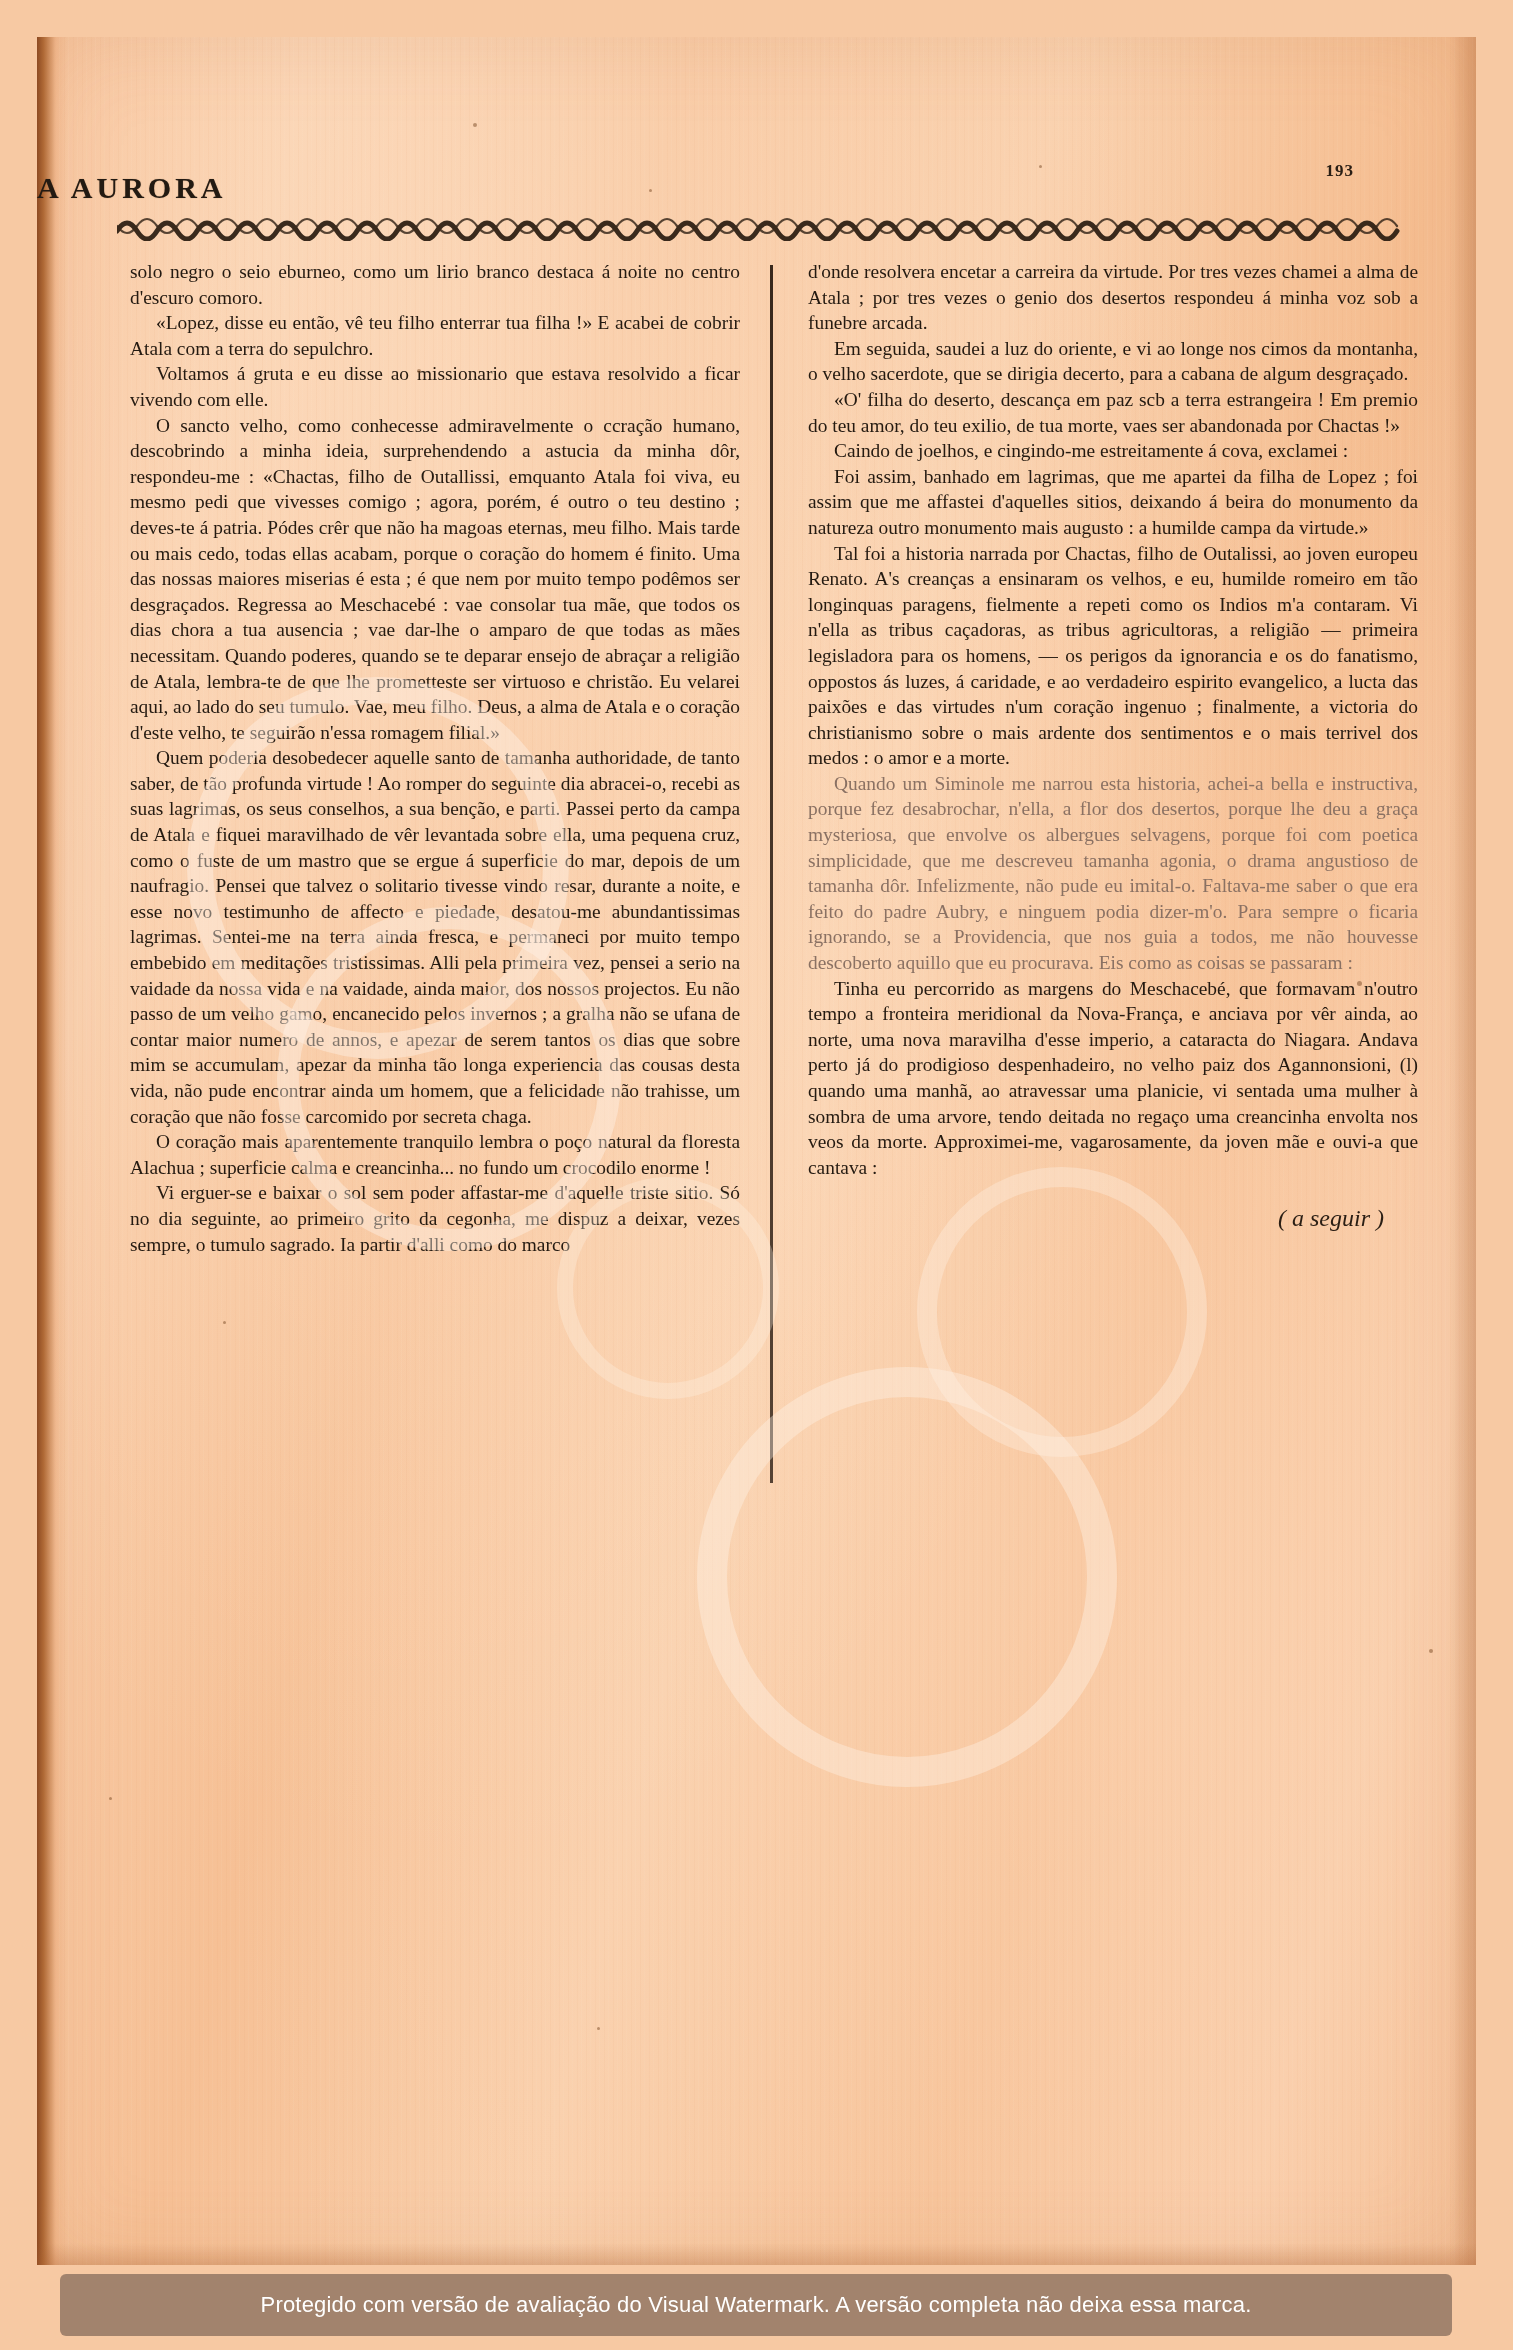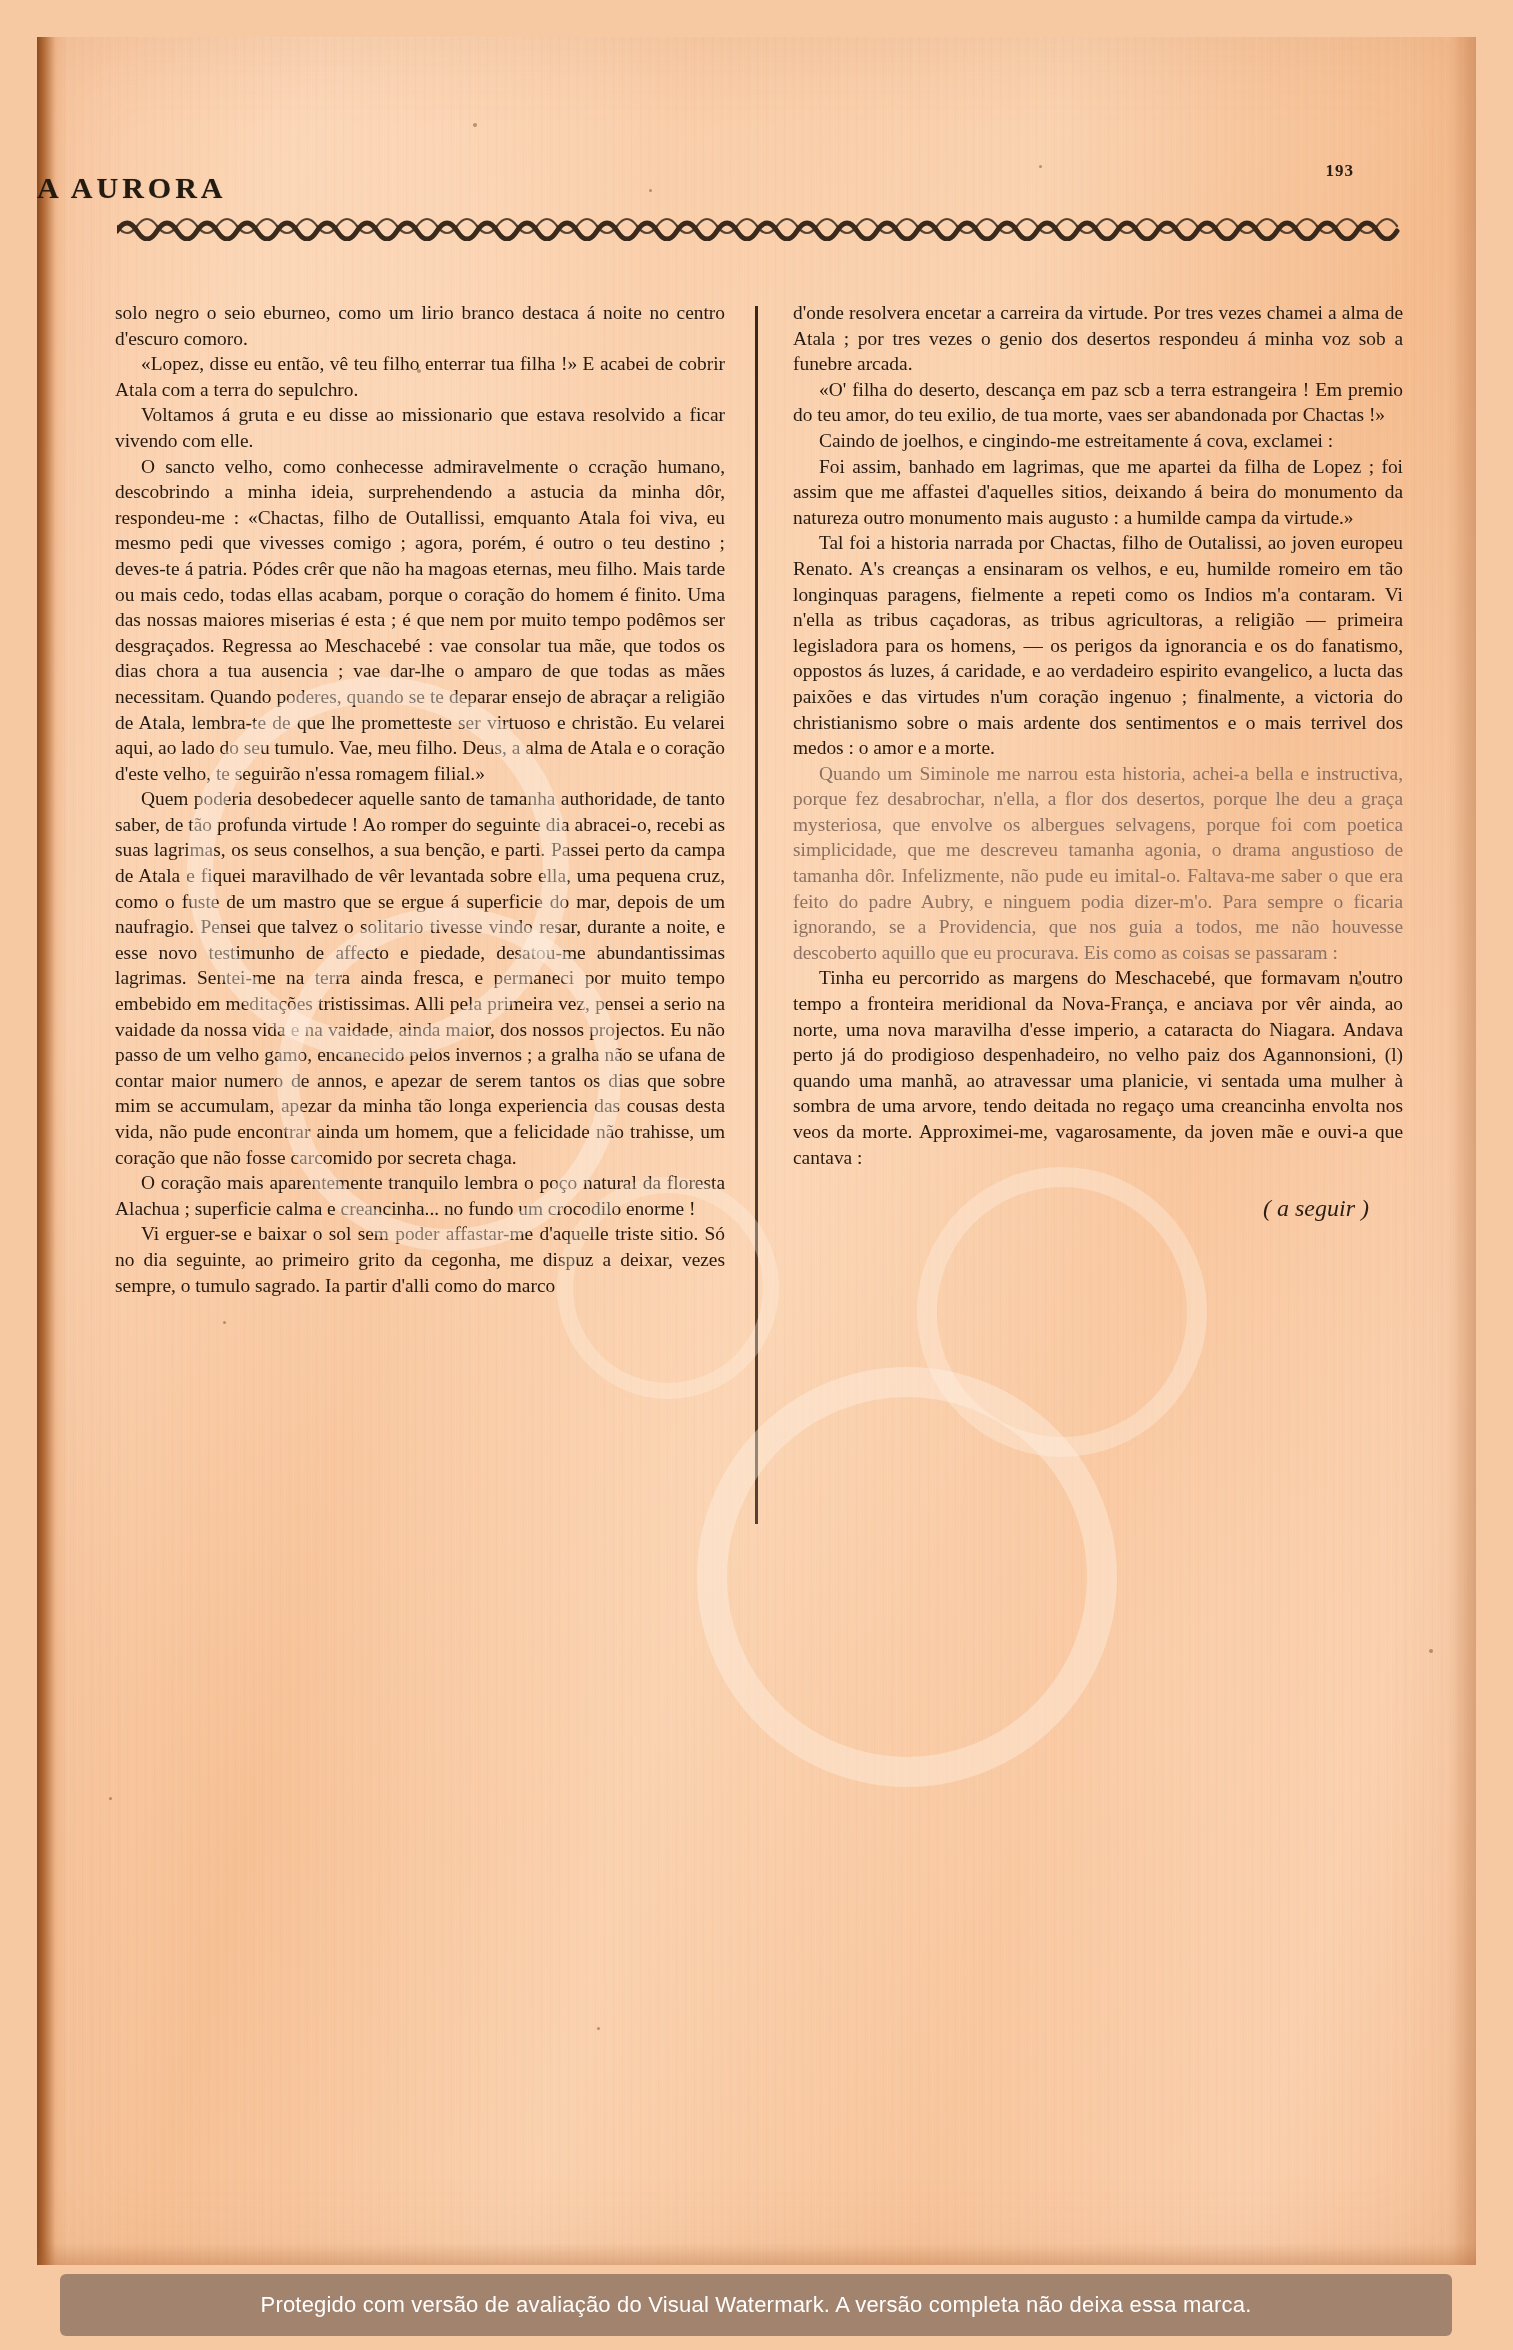--- a/index.html
+++ b/index.html
@@ -67,22 +67,22 @@
   }
 
   
   #wavy-rule{
     position:absolute;left:80px;top:176px;width:1290px;height:28px;
     opacity:.92;
   }
 
   
   #columns{
-    position:absolute;left:78px;top:222px;
-    width:1288px;height:1950px;margin-top:41px;
+    position:absolute;left:93px;top:222px;
+    width:1288px;height:1950px;
   }
   .col{
     position:absolute;top:0;width:610px;height:100%;
     font-size:19.4px;
     line-height:25.6px;
     color:#241a11;
     text-align:justify;
     text-justify:inter-word;
     hyphens:manual;
   }
@@ -183,20 +183,21 @@
       <p>«Lopez, disse eu então, vê teu filho enterrar tua filha !» E acabei de cobrir Atala com a terra do sepulchro.</p>
       <p>Voltamos á gruta e eu disse ao missionario que estava resolvido a ficar vivendo com elle.</p>
       <p>O sancto velho, como conhecesse admiravelmente o ccração humano, descobrindo a minha ideia, surprehendendo a astucia da minha dôr, respondeu-me : «Chactas, filho de Outallissi, emquanto Atala foi viva, eu mesmo pedi que vivesses comigo ; agora, porém, é outro o teu destino ; deves-te á patria. Pódes crêr que não ha magoas eternas, meu filho. Mais tarde ou mais cedo, todas ellas acabam, porque o coração do homem é finito. Uma das nossas maiores miserias é esta ; é que nem por muito tempo podêmos ser desgraçados. Regressa ao Meschacebé : vae consolar tua mãe, que todos os dias chora a tua ausencia ; vae dar-lhe o amparo de que todas as mães necessitam. Quando poderes, quando se te deparar ensejo de abraçar a religião de Atala, lembra-te de que lhe prometteste ser virtuoso e christão. Eu velarei aqui, ao lado do seu tumulo. Vae, meu filho. Deus, a alma de Atala e o coração d'este velho, te seguirão n'essa romagem filial.»</p>
       <p>Quem poderia desobedecer aquelle santo de tamanha authoridade, de tanto saber, de tão profunda virtude ! Ao romper do seguinte dia abracei-o, recebi as suas lagrimas, os seus conselhos, a sua benção, e parti. Passei perto da campa de Atala e fiquei maravilhado de vêr levantada sobre ella, uma pequena cruz, como o fuste de um mastro que se ergue á superficie do mar, depois de um naufragio. Pensei que talvez o solitario tivesse vindo resar, durante a noite, e esse novo testimunho de affecto e piedade, desatou-me abundantissimas lagrimas. Sentei-me na terra ainda fresca, e permaneci por muito tempo embebido em meditações tristissimas. Alli pela primeira vez, pensei a serio na vaidade da nossa vida e na vaidade, ainda maior, dos nossos projectos. Eu não passo de um velho gamo, encanecido pelos invernos ; a gralha não se ufana de contar maior numero de annos, e apezar de serem tantos os dias que sobre mim se accumulam, apezar da minha tão longa experiencia das cousas desta vida, não pude encontrar ainda um homem, que a felicidade não trahisse, um coração que não fosse carcomido por secreta chaga.</p>
       <p>O coração mais aparentemente tranquilo lembra o poço natural da floresta Alachua ; superficie calma e creancinha... no fundo um crocodilo enorme !</p>
       <p>Vi erguer-se e baixar o sol sem poder affastar-me d'aquelle triste sitio. Só no dia seguinte, ao primeiro grito da cegonha, me dispuz a deixar, vezes sempre, o tumulo sagrado. Ia partir d'alli como do marco</p>
     </div>
 
     <div id="col-right" class="col">
       <p class="noindent">d'onde resolvera encetar a carreira da virtude. Por tres vezes chamei a alma de Atala ; por tres vezes o genio dos desertos respondeu á minha voz sob a funebre arcada.</p>
+      <p>Em seguida, saudei a luz do oriente, e vi ao longe nos cimos da montanha, o velho sacerdote, que se dirigia decerto, para a cabana de algum desgraçado.</p>
       <p>«O' filha do deserto, descança em paz scb a terra estrangeira ! Em premio do teu amor, do teu exilio, de tua morte, vaes ser abandonada por Chactas !»</p>
       <p>Caindo de joelhos, e cingindo-me estreitamente á cova, exclamei :</p>
       <p>Foi assim, banhado em lagrimas, que me apartei da filha de Lopez ; foi assim que me affastei d'aquelles sitios, deixando á beira do monumento da natureza outro monumento mais augusto : a humilde campa da virtude.»</p>
 
 
       <p>Tal foi a historia narrada por Chactas, filho de Outalissi, ao joven europeu Renato. A's creanças a ensinaram os velhos, e eu, humilde romeiro em tão longinquas paragens, fielmente a repeti como os Indios m'a contaram. Vi n'ella as tribus caçadoras, as tribus agricultoras, a religião — primeira legisladora para os homens, — os perigos da ignorancia e os do fanatismo, oppostos ás luzes, á caridade, e ao verdadeiro espirito evangelico, a lucta das paixões e das virtudes n'um coração ingenuo ; finalmente, a victoria do christianismo sobre o mais ardente dos sentimentos e o mais terrivel dos medos : o amor e a morte.</p>
       <p class="faded2">Quando um Siminole me narrou esta historia, achei-a bella e instructiva, porque fez desabrochar, n'ella, a flor dos desertos, porque lhe deu a graça mysteriosa, que envolve os albergues selvagens, porque foi com poetica simplicidade, que me descreveu tamanha agonia, o drama angustioso de tamanha dôr. Infelizmente, não pude eu imital-o. Faltava-me saber o que era feito do padre Aubry, e ninguem podia dizer-m'o. Para sempre o ficaria ignorando, se a Providencia, que nos guia a todos, me não houvesse descoberto aquillo que eu procurava. Eis como as coisas se passaram :</p>
       <p>Tinha eu percorrido as margens do Meschacebé, que formavam n'outro tempo a fronteira meridional da Nova-França, e anciava por vêr ainda, ao norte, uma nova maravilha d'esse imperio, a cataracta do Niagara. Andava perto já do prodigioso despenhadeiro, no velho paiz dos Agannonsioni, (l) quando uma manhã, ao atravessar uma planicie, vi sentada uma mulher à sombra de uma arvore, tendo deitada no regaço uma creancinha envolta nos veos da morte. Approximei-me, vagarosamente, da joven mãe e ouvi-a que cantava :</p>
 
       <p id="continuation-note">( a seguir )</p>

